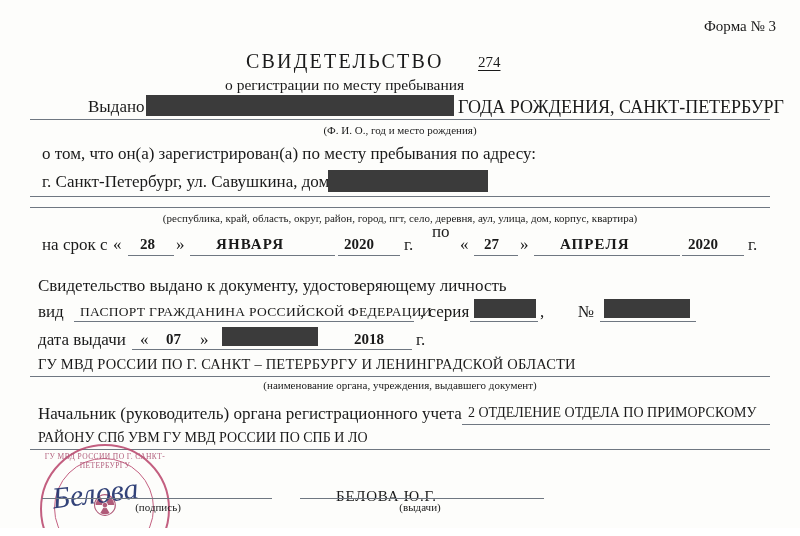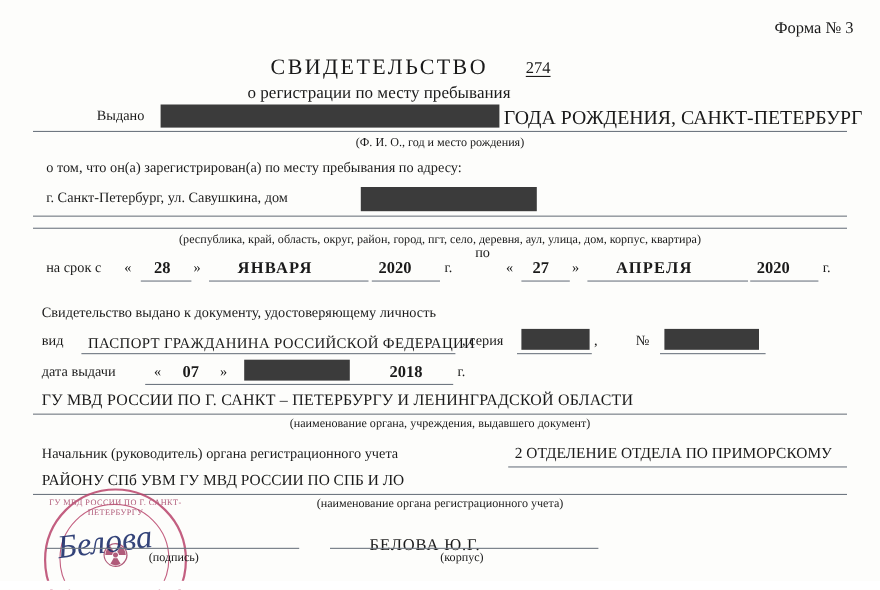--- a/index.html
+++ b/index.html
@@ -46,21 +46,21 @@
     font-size: 15px;
     text-decoration: underline;
     text-underline-offset: 3px;
   }
   .subtitle {
     left: 225px;
     top: 76px;
     font-size: 15.5px;
   }
 
-  .lbl { font-size: 13px; }
+  .lbl { font-size: 17px; }
 
   
   .rule {
     position: absolute;
     height: 1px;
     background: #6f7781;
   }
 
   
   .redact {
@@ -219,31 +219,30 @@
   <div class="abs" style="left:38px; top:356px; font-size:14.5px; letter-spacing:.2px;">ГУ  МВД  РОССИИ  ПО  Г. САНКТ – ПЕТЕРБУРГУ  И  ЛЕНИНГРАДСКОЙ ОБЛАСТИ</div>
   <div class="rule" style="left:30px; top:376px; width:740px;"></div>
   <div class="caption" style="left:180px; top:379px; width:440px;">(наименование органа, учреждения, выдавшего документ)</div>
 
   <div class="abs lbl" style="left:38px; top:404px;">Начальник (руководитель) органа регистрационного учета</div>
   <div class="abs" style="left:468px; top:405px; font-size:14px;">2 ОТДЕЛЕНИЕ ОТДЕЛА  ПО ПРИМОРСКОМУ</div>
   <div class="rule" style="left:462px; top:424px; width:308px;"></div>
 
   <div class="abs" style="left:38px; top:430px; font-size:14px;">РАЙОНУ СПб УВМ  ГУ  МВД  РОССИИ  ПО СПБ  И  ЛО</div>
   <div class="rule" style="left:30px; top:449px; width:740px;"></div>
-  <div class="caption" style="left:210px; top:452px; width:380px;">(наименование органа регистрационного учета)</div>
 
   <div class="stamp">
     <div class="stamp-inner"></div>
     <div class="stamp-text-top">ГУ МВД РОССИИ ПО Г. САНКТ-ПЕТЕРБУРГУ</div>
     <div class="stamp-eagle">☢</div>
 
   </div>
 
   <div class="signature">Белова</div>
   <div class="rule" style="left:42px; top:498px; width:230px;"></div>
   <div class="caption" style="left:110px; top:501px; width:96px;">(подпись)</div>
 
   <div class="abs" style="left:336px; top:488px; font-size:15px; letter-spacing:.8px;">БЕЛОВА Ю.Г.</div>
   <div class="rule" style="left:300px; top:498px; width:244px;"></div>
-  <div class="caption" style="left:350px; top:501px; width:140px;">(корпус)</div>
+  <div class="caption" style="left:350px; top:501px; width:140px;">(выдачи)</div>
 
   <div class="bottom-crop"></div>
 </div>
 
 </body></html>

